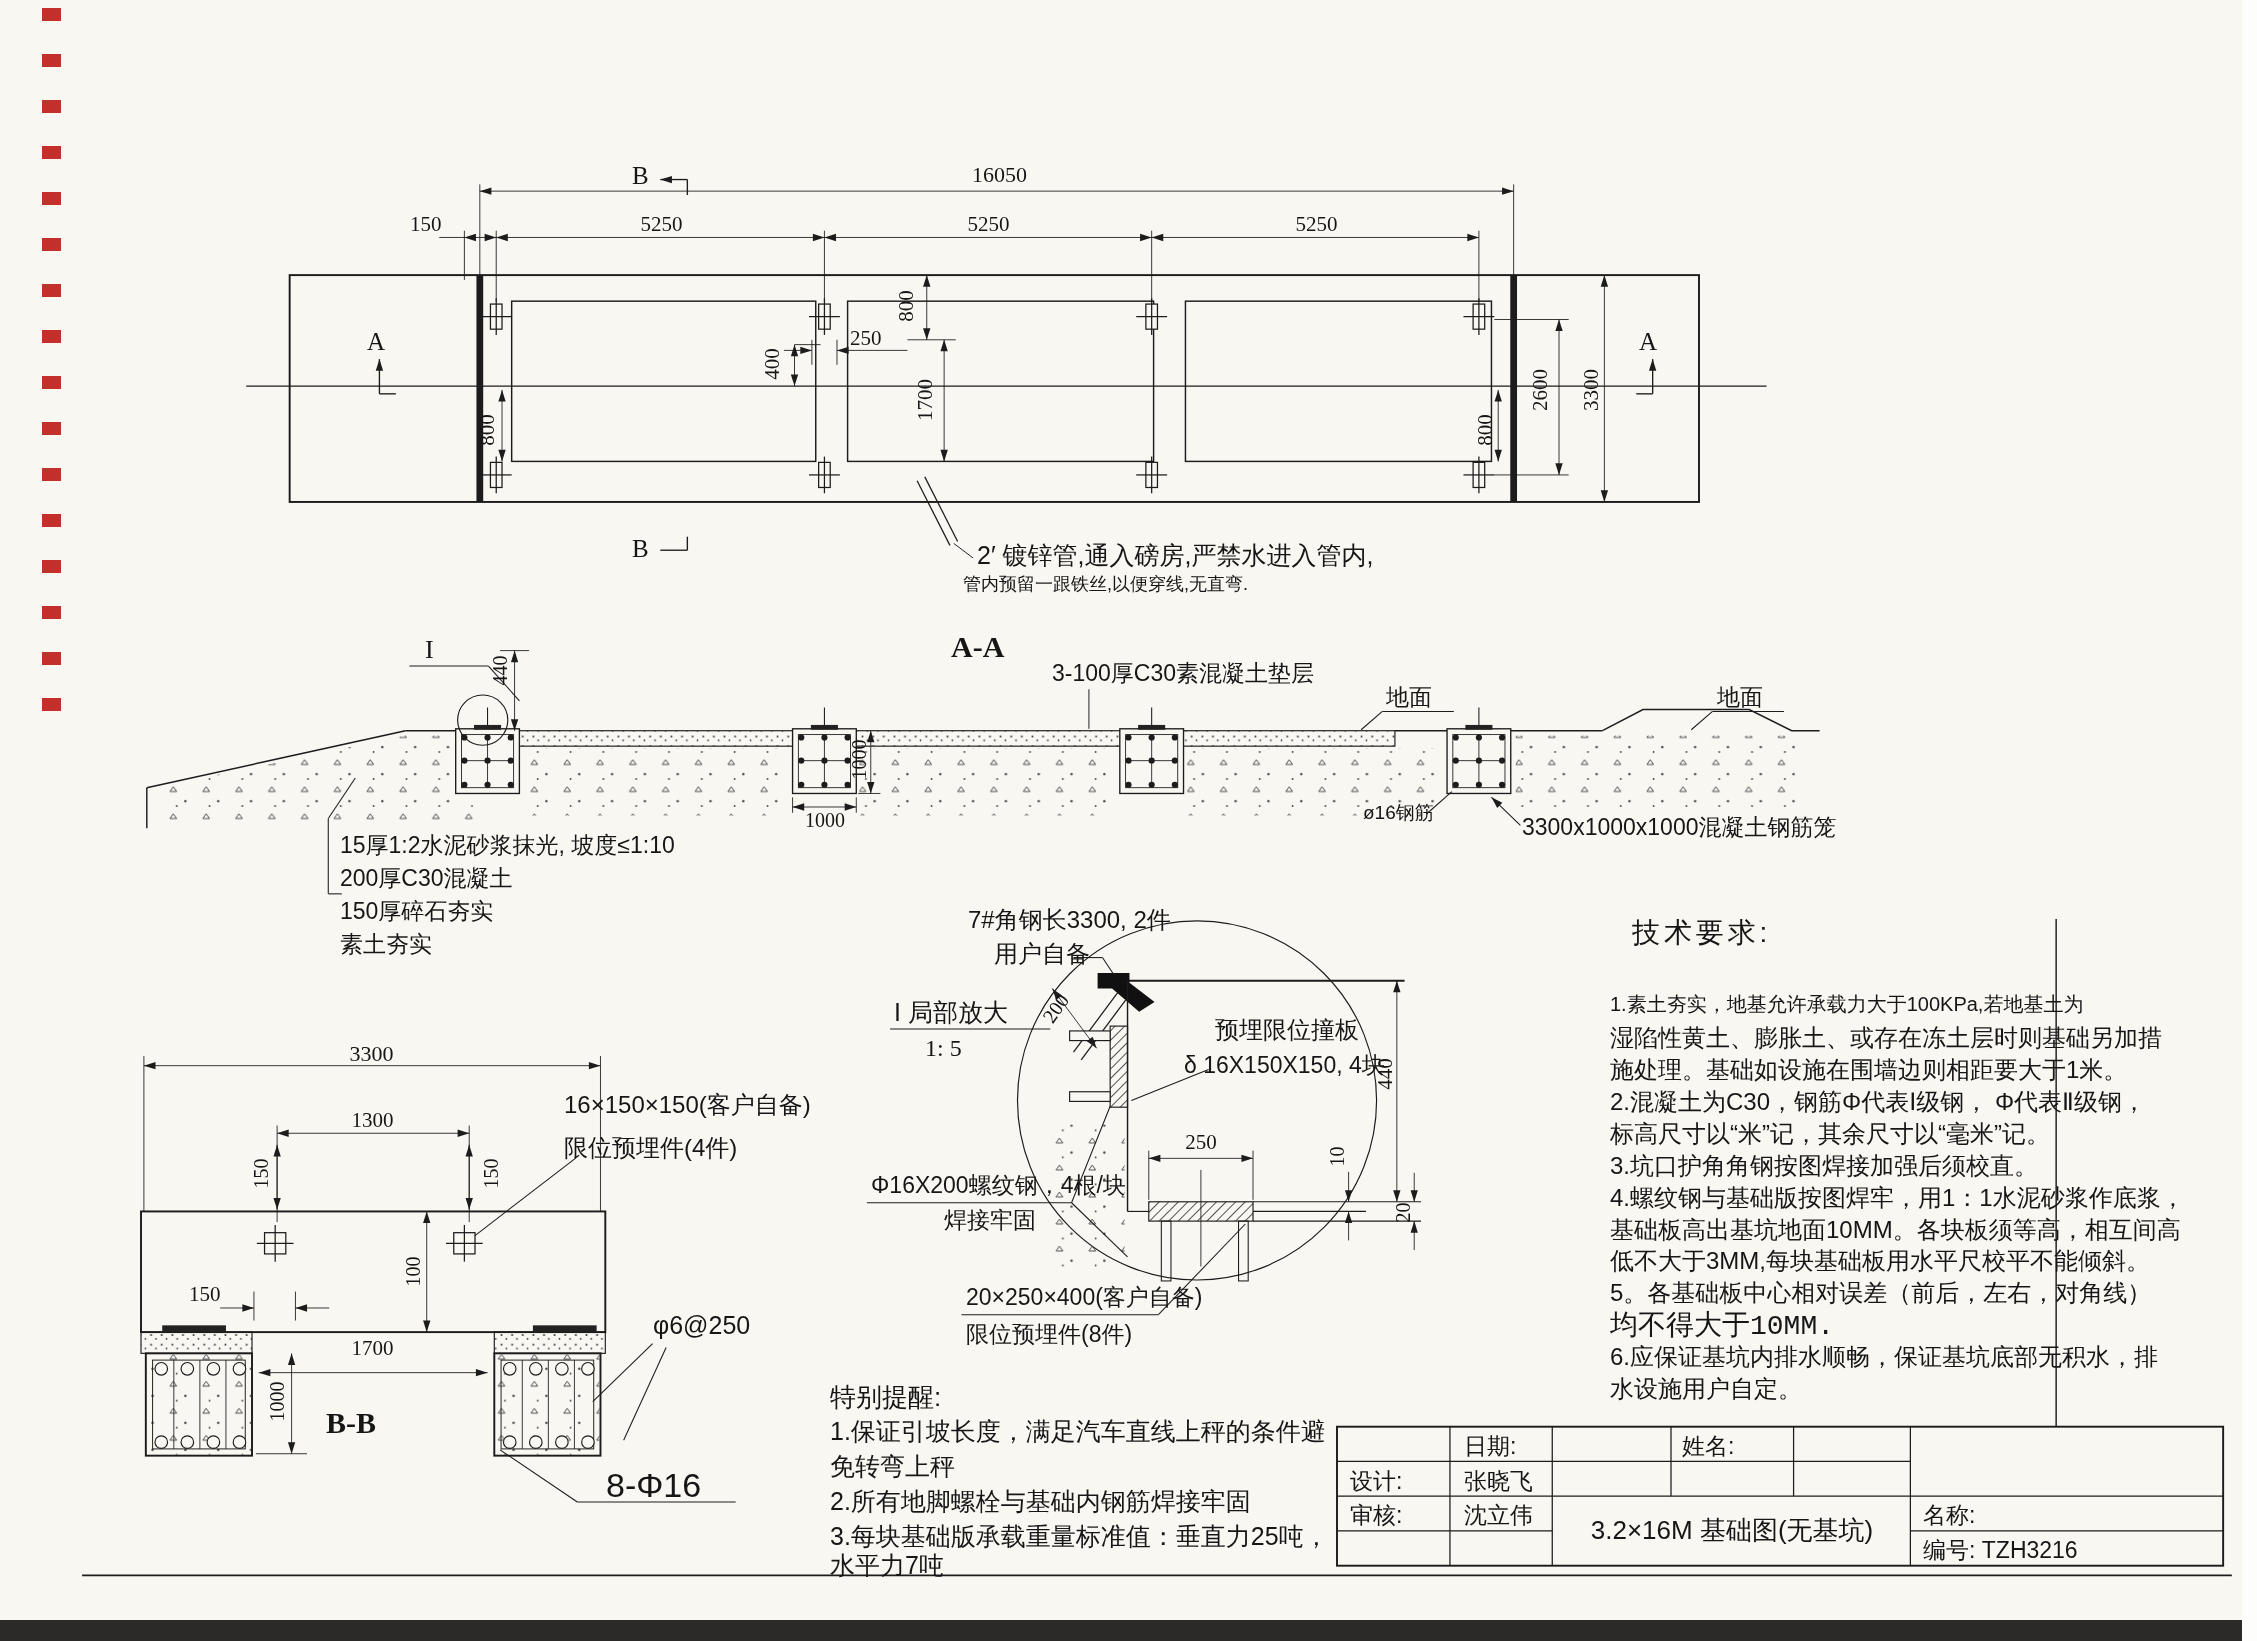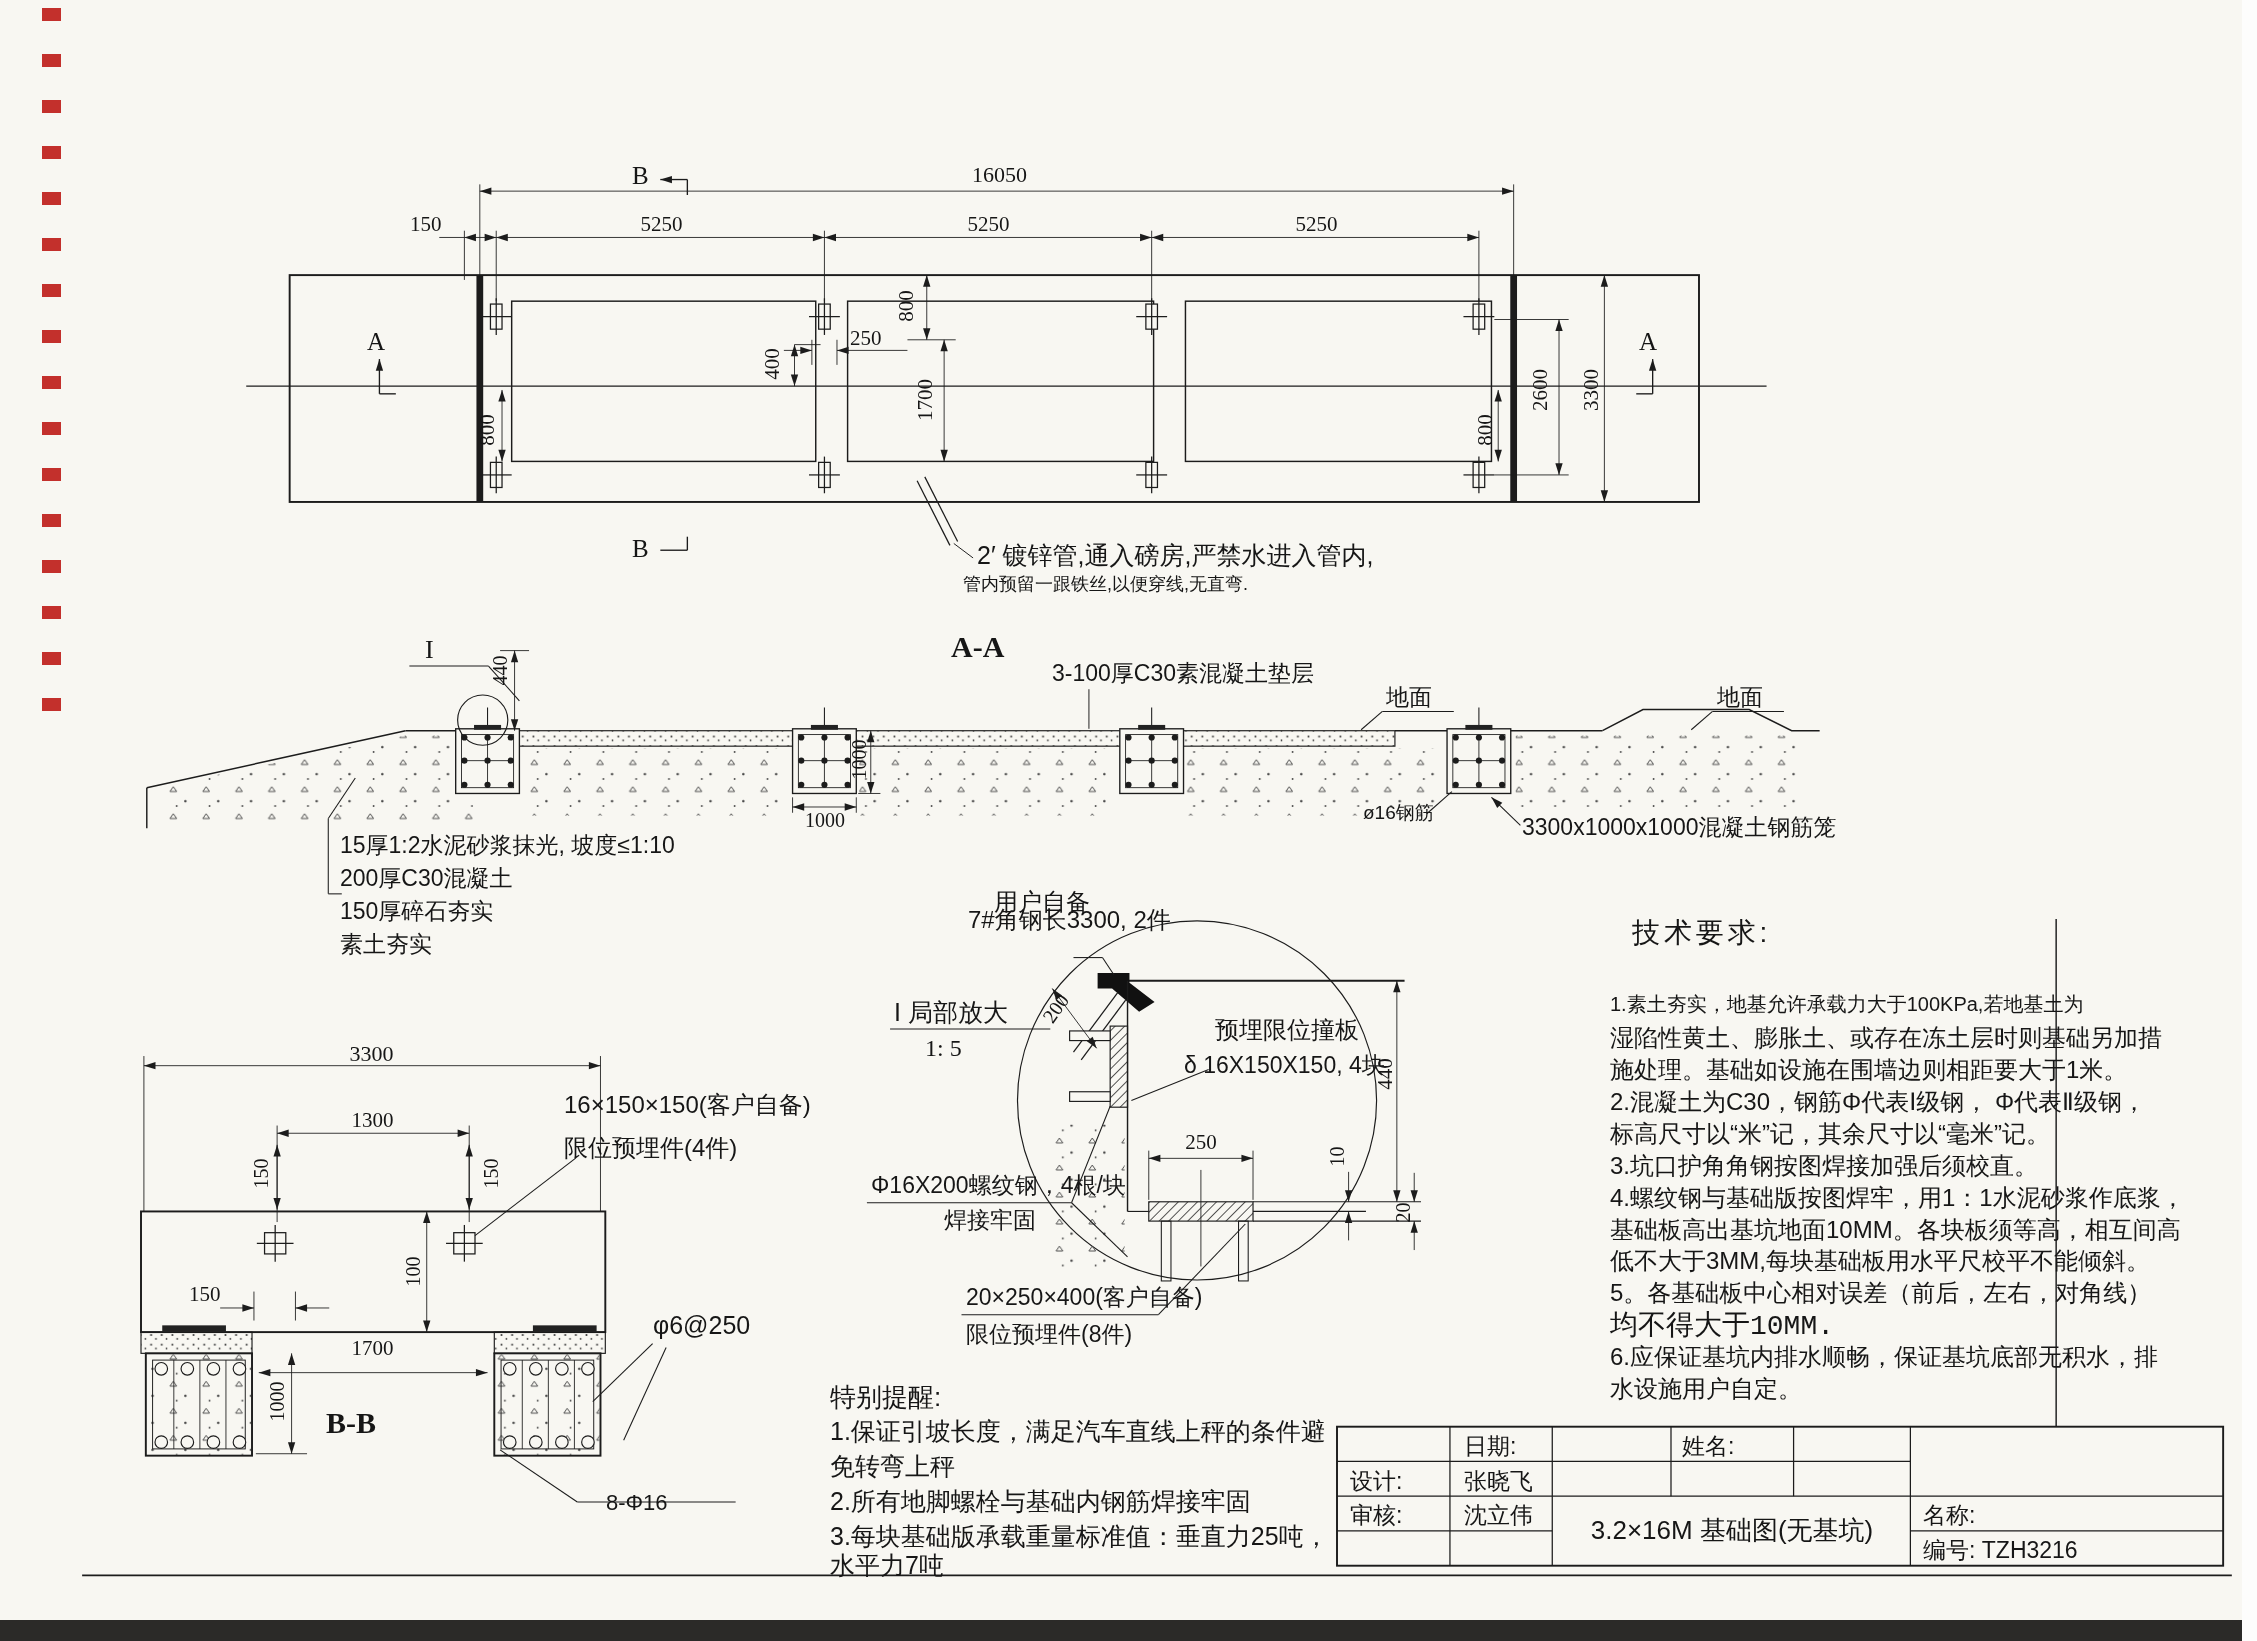--- a/index.html
+++ b/index.html
@@ -438,21 +438,21 @@
 <div class="t serif ctr" style="left:796px;top:809px;width:58px;font-size:20px;">1000</div>
 <div class="t serif rot" style="left:830px;top:748px;width:58px;font-size:20px;">1000</div>
 <div class="t" style="left:1363px;top:802px;font-size:19px;">ø16钢筋</div>
 <div class="t" style="left:1522px;top:814px;font-size:23px;">3300x1000x1000混凝土钢筋笼</div>
 <div class="t" style="left:340px;top:832px;font-size:23px;">15厚1:2水泥砂浆抹光, 坡度≤1:10</div>
 <div class="t" style="left:340px;top:865px;font-size:23px;">200厚C30混凝土</div>
 <div class="t" style="left:340px;top:898px;font-size:23px;">150厚碎石夯实</div>
 <div class="t" style="left:340px;top:931px;font-size:23px;">素土夯实</div>
 
 <div class="t" style="left:968px;top:906px;font-size:24px;">7#角钢长3300, 2件</div>
-<div class="t" style="left:994px;top:888px;font-size:24px;">用户自备</div>
+<div class="t" style="left:994px;top:940px;font-size:24px;">用户自备</div>
 <div class="t" style="left:894px;top:998px;font-size:25px;">I 局部放大</div>
 <div class="t serif" style="left:925px;top:1035px;font-size:24px;">1: 5</div>
 <div class="t" style="left:1215px;top:1016px;font-size:24px;">预埋限位撞板</div>
 <div class="t" style="left:1184px;top:1052px;font-size:23px;">δ 16X150X150, 4块</div>
 <div class="t" style="left:871px;top:1172px;font-size:23px;">Φ16X200螺纹钢，4根/块</div>
 <div class="t" style="left:944px;top:1207px;font-size:23px;">焊接牢固</div>
 <div class="t" style="left:966px;top:1284px;font-size:23px;">20×250×400(客户自备)</div>
 <div class="t" style="left:966px;top:1321px;font-size:23px;">限位预埋件(8件)</div>
 <div class="t serif" style="left:1027px;top:997px;width:58px;font-size:20px;transform:rotate(-55deg);text-align:center;">200</div>
 <div class="t serif ctr" style="left:1172px;top:1130px;width:58px;font-size:21px;">250</div>
@@ -464,21 +464,21 @@
 <div class="t serif ctr" style="left:334px;top:1108px;width:77px;font-size:21px;">1300</div>
 <div class="t serif rot" style="left:232px;top:1162px;width:58px;font-size:20px;">150</div>
 <div class="t serif rot" style="left:462px;top:1162px;width:58px;font-size:20px;">150</div>
 <div class="t" style="left:564px;top:1091px;font-size:24px;">16×150×150(客户自备)</div>
 <div class="t" style="left:564px;top:1134px;font-size:24px;">限位预埋件(4件)</div>
 <div class="t serif rot" style="left:384px;top:1260px;width:58px;font-size:20px;">100</div>
 <div class="t serif" style="left:189px;top:1282px;font-size:21px;">150</div>
 <div class="t serif rot" style="left:248px;top:1390px;width:58px;font-size:20px;">1000</div>
 <div class="t serif ctr" style="left:334px;top:1336px;width:77px;font-size:21px;">1700</div>
 <div class="t serif" style="left:326px;top:1406px;font-size:30px;font-weight:600;">B-B</div>
-<div class="t" style="left:606px;top:1466px;font-size:22px;margin-top:24px;">8-Φ16</div>
+<div class="t" style="left:606px;top:1466px;font-size:34px;">8-Φ16</div>
 <div class="t" style="left:653px;top:1311px;font-size:25px;">φ6@250</div>
 
 <div class="t" style="left:1632px;top:917px;font-size:28px;letter-spacing:3.9px;">技术要求:</div>
 <div class="t" style="left:1610px;top:993px;font-size:20px;">1.素土夯实，地基允许承载力大于100KPa,若地基土为</div>
 <div class="t" style="left:1610px;top:1024px;font-size:24px;">湿陷性黄土、膨胀土、或存在冻土层时则基础另加措</div>
 <div class="t" style="left:1610px;top:1056px;font-size:24px;">施处理。基础如设施在围墙边则相距要大于1米。</div>
 <div class="t" style="left:1610px;top:1088px;font-size:24px;">2.混凝土为C30，钢筋Φ代表Ⅰ级钢， Φ代表Ⅱ级钢，</div>
 <div class="t" style="left:1610px;top:1120px;font-size:24px;">标高尺寸以“米”记，其余尺寸以“毫米”记。</div>
 <div class="t" style="left:1610px;top:1152px;font-size:24px;">3.坑口护角角钢按图焊接加强后须校直。</div>
 <div class="t" style="left:1610px;top:1184px;font-size:24px;">4.螺纹钢与基础版按图焊牢，用1：1水泥砂浆作底浆，</div>

